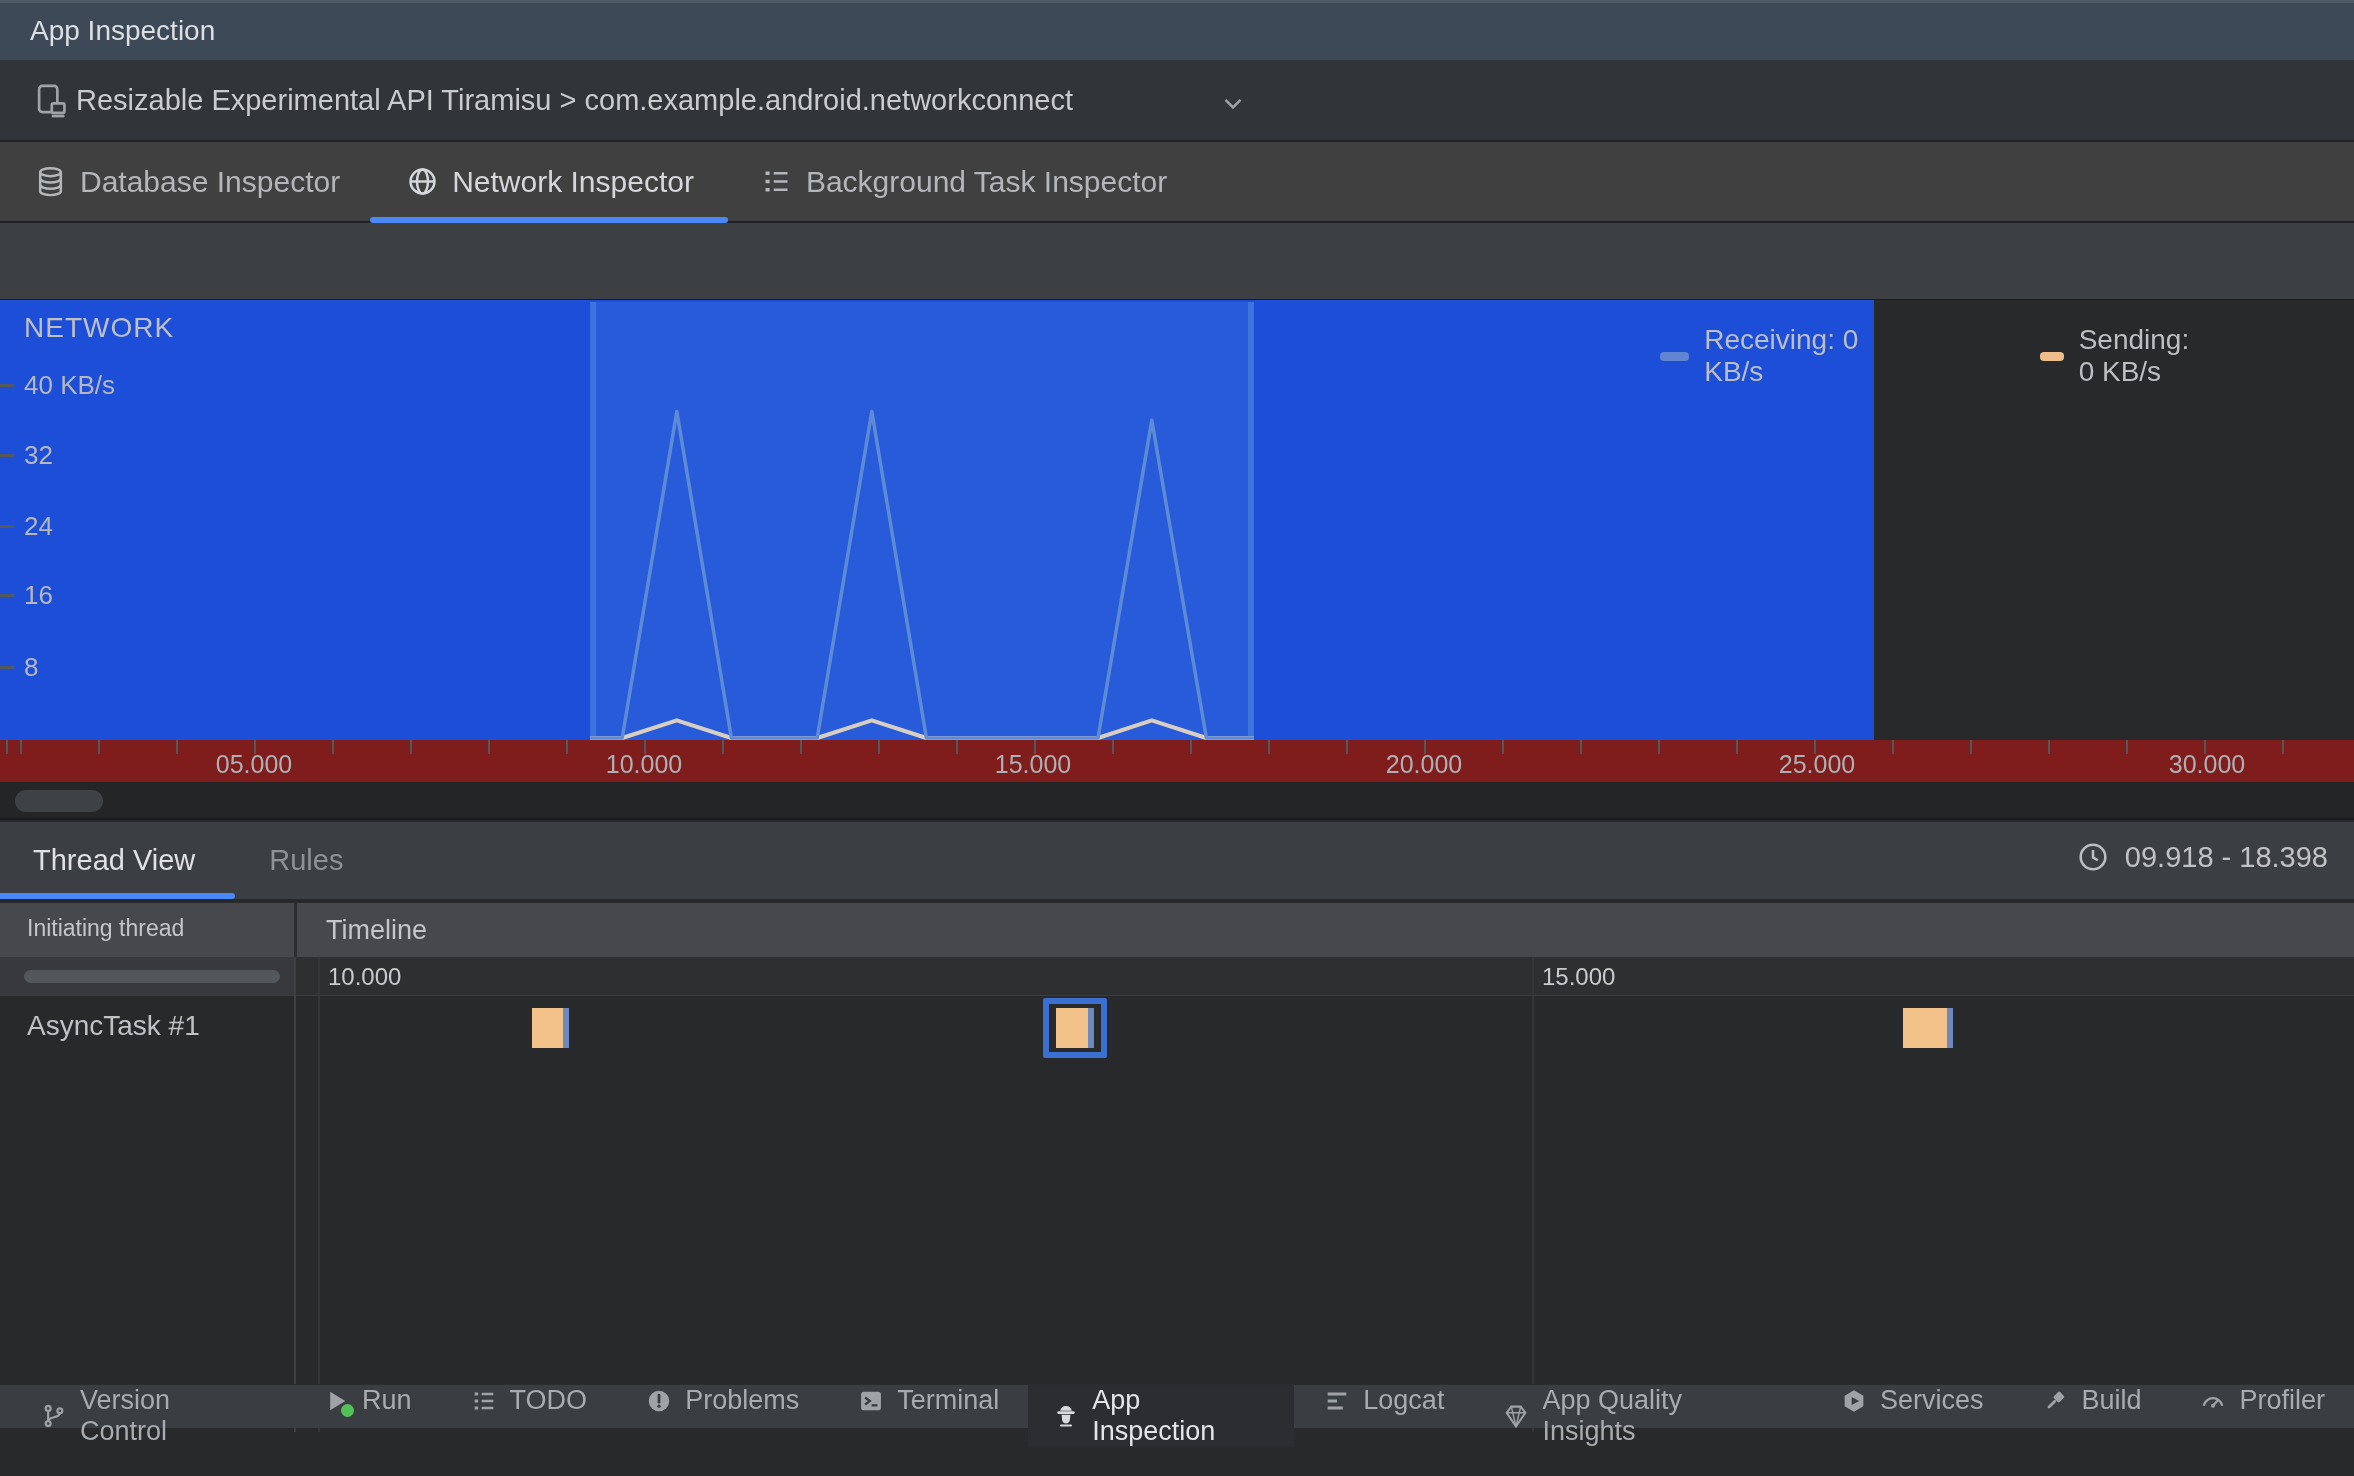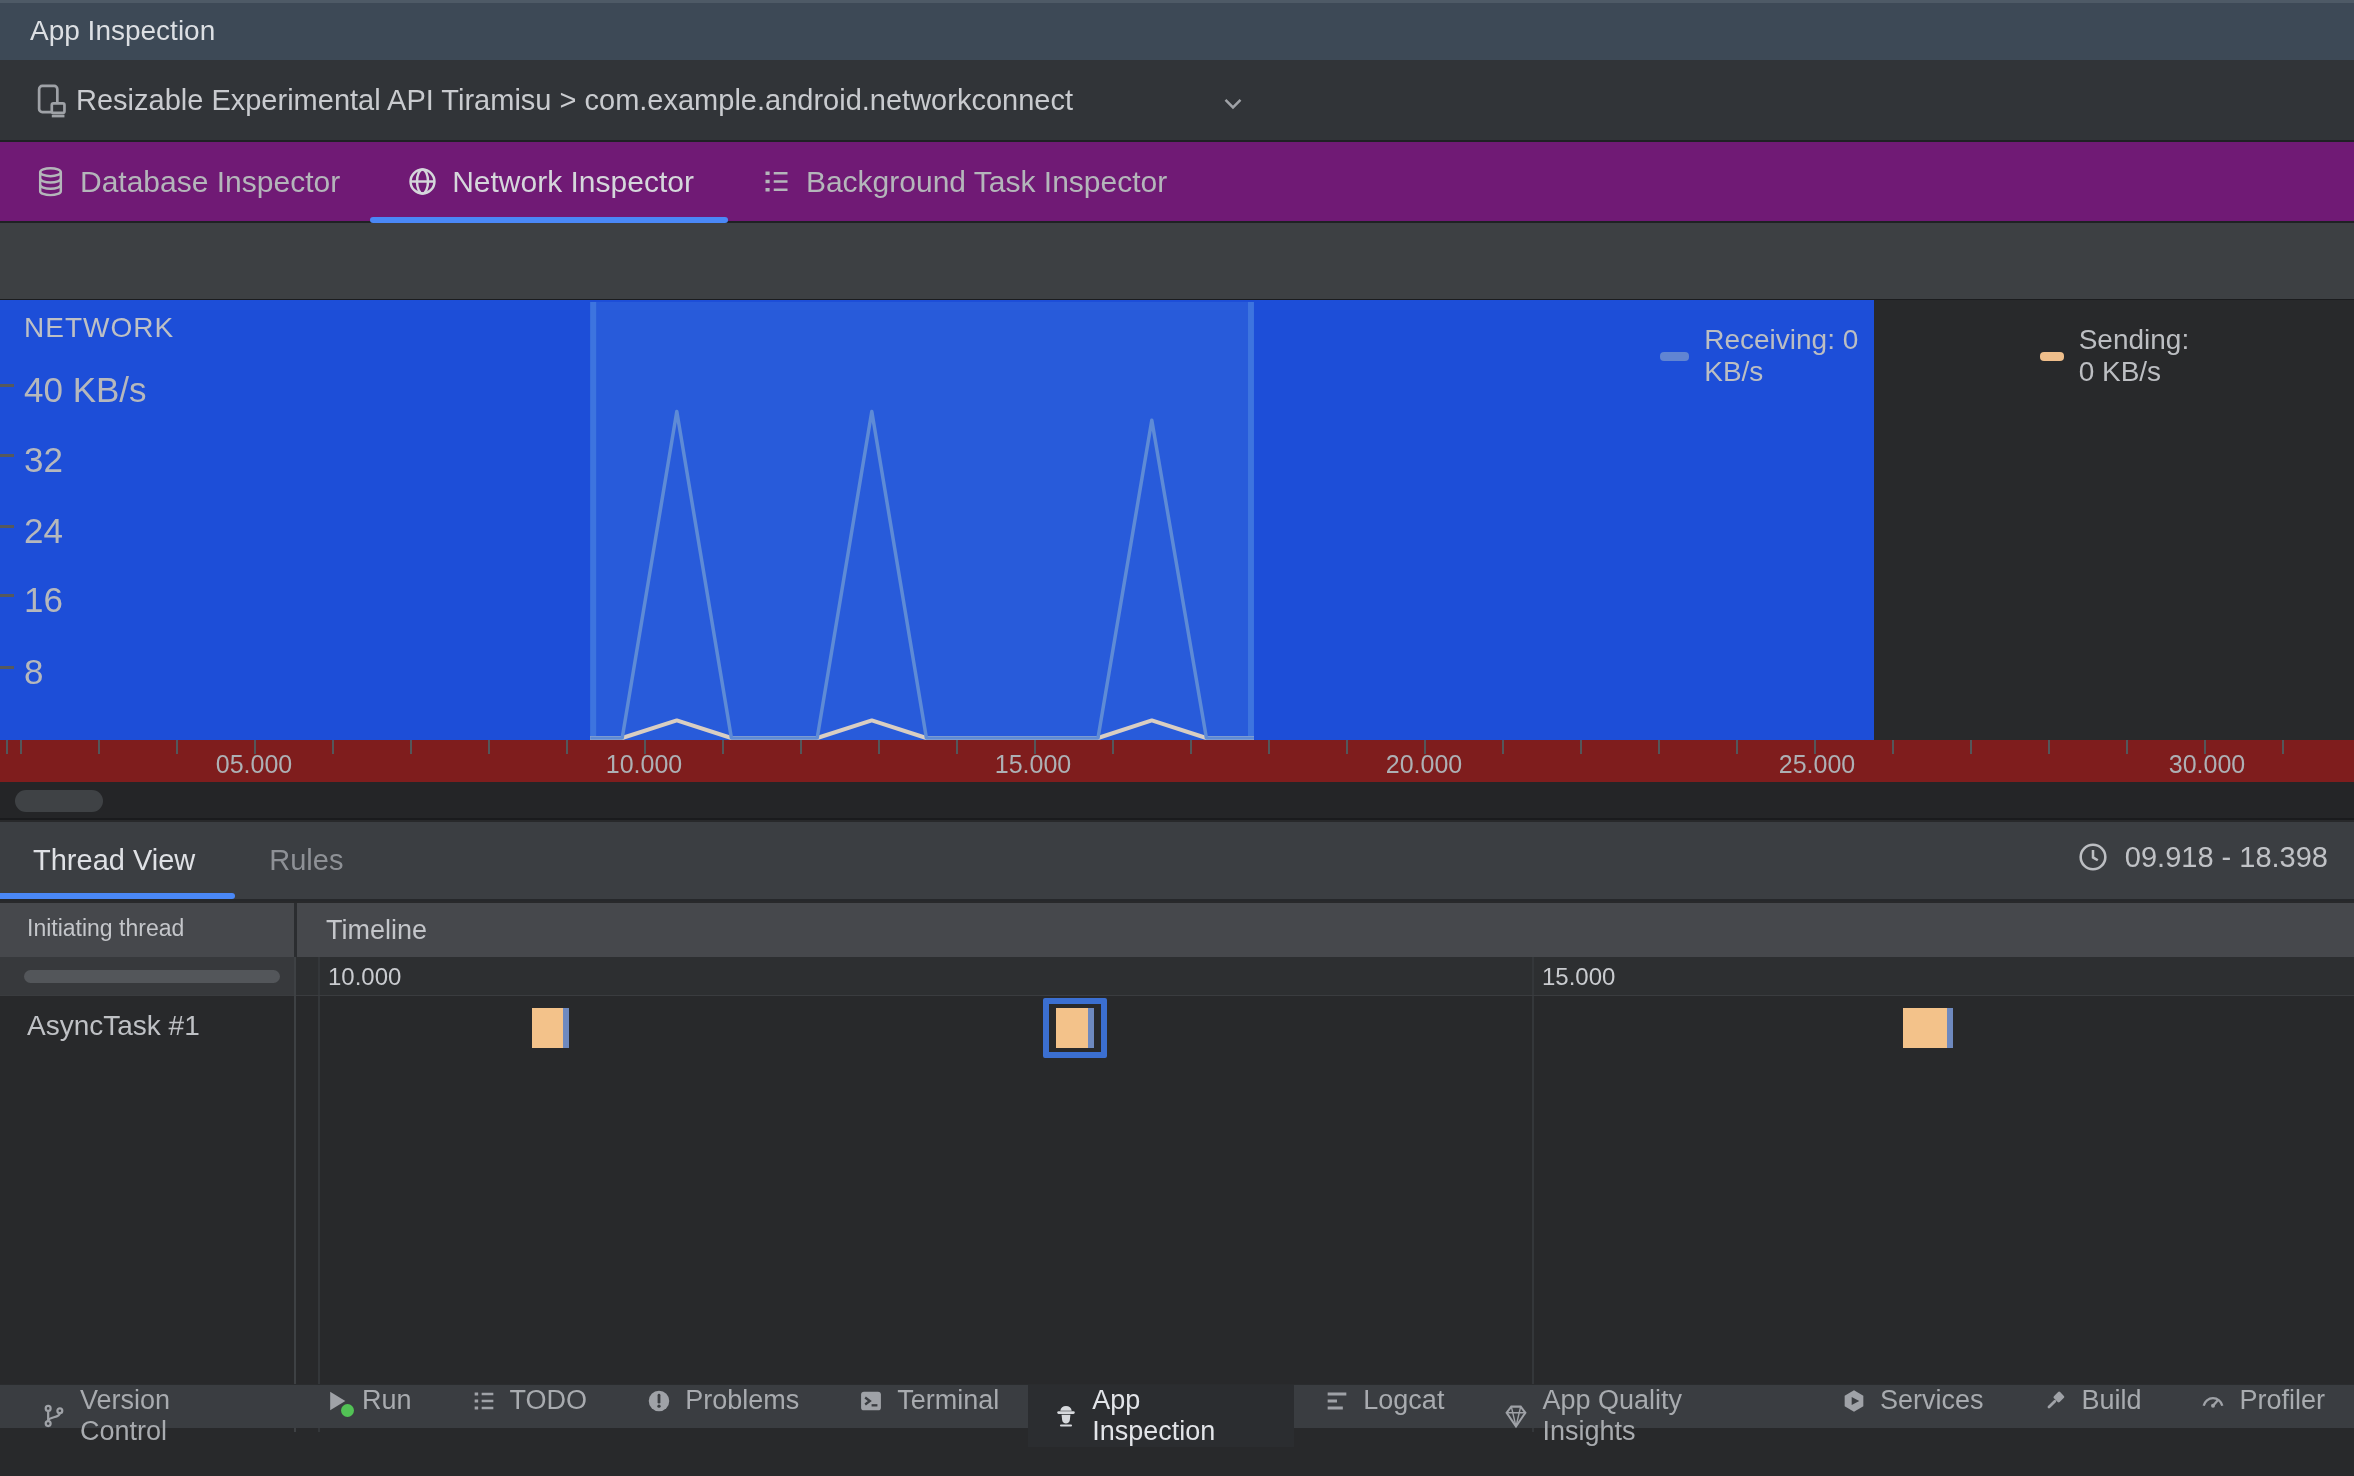--- a/index.html
+++ b/index.html
@@ -13,34 +13,34 @@
   #titlebar { left:0; top:0; width:2354px; height:60px; background:#3D4956; border-top:3px solid #4E5A66; }
   #titlebar .t { position:absolute; left:30px; top:12px; font-size:28px; color:#DCDFE3; }
 
   
   #devicebar { left:0; top:60px; width:2354px; height:82px; background:#313438; border-bottom:2px solid #1F2124; cursor:pointer; }
   #devicebar .dev-ic { position:absolute; left:32px; top:22px; }
   #devicebar .label { position:absolute; left:76px; top:24px; font-size:29px; color:#C9CBCF; }
   #devicebar .chev { position:absolute; left:1218px; top:28px; }
 
   
-  #tabsrow { left:0; top:142px; width:2354px; height:81px; background:#701a75; border-bottom:2px solid #1F2124;
+  #tabsrow { left:0; top:142px; width:2354px; height:81px; background:#404040; border-bottom:2px solid #1F2124;
     display:flex; align-items:center; padding-left:34px; gap:66px; }
   .itab { position:relative; height:100%; display:flex; align-items:center; gap:13px; font-size:30px; color:#B4B6BA; cursor:pointer; }
   .itab.active { color:#D5D7DB; }
   .itab.active .underline { position:absolute; left:-36px; right:-34px; bottom:-2px; height:6px; background:#4A88F7; border-radius:3px; }
 
   
   #strip { left:0; top:223px; width:2354px; height:77px; background:#3D4043; border-bottom:1px solid #1B1C1E; }
 
   
   #chart { left:0; top:300px; width:1874px; height:440px; background:#1d4ed8; }
   #chart svg { position:absolute; left:0; top:0; }
   #net-title { position:absolute; left:24px; top:12px; font-size:28px; letter-spacing:1px; color:#BEC0C4; }
-  .ylab { position:absolute; left:24px; font-size:35px; color:#B6B8BC; }
+  .ylab { position:absolute; left:24px; font-size:26px; color:#B6B8BC; }
   .ydash { position:absolute; left:0; width:14px; height:3px; background:#56595C; }
   .legend { position:absolute; top:24px; display:flex; align-items:center; gap:15px; }
   .legend .dash { width:38px; height:9px; border-radius:4px; }
   .legend .txt { font-size:28px; color:#BCBEC2; }
 
   
   #axisrow { left:0; top:740px; width:2354px; height:42px; background:#7f1d1d; }
   #axisrow .ticks { position:absolute; left:0; top:0; width:2354px; height:14px;
     background-image:repeating-linear-gradient(to right,#54575A 0px,#54575A 2px,transparent 2px,transparent 78px);
     background-position:20px 0; }

